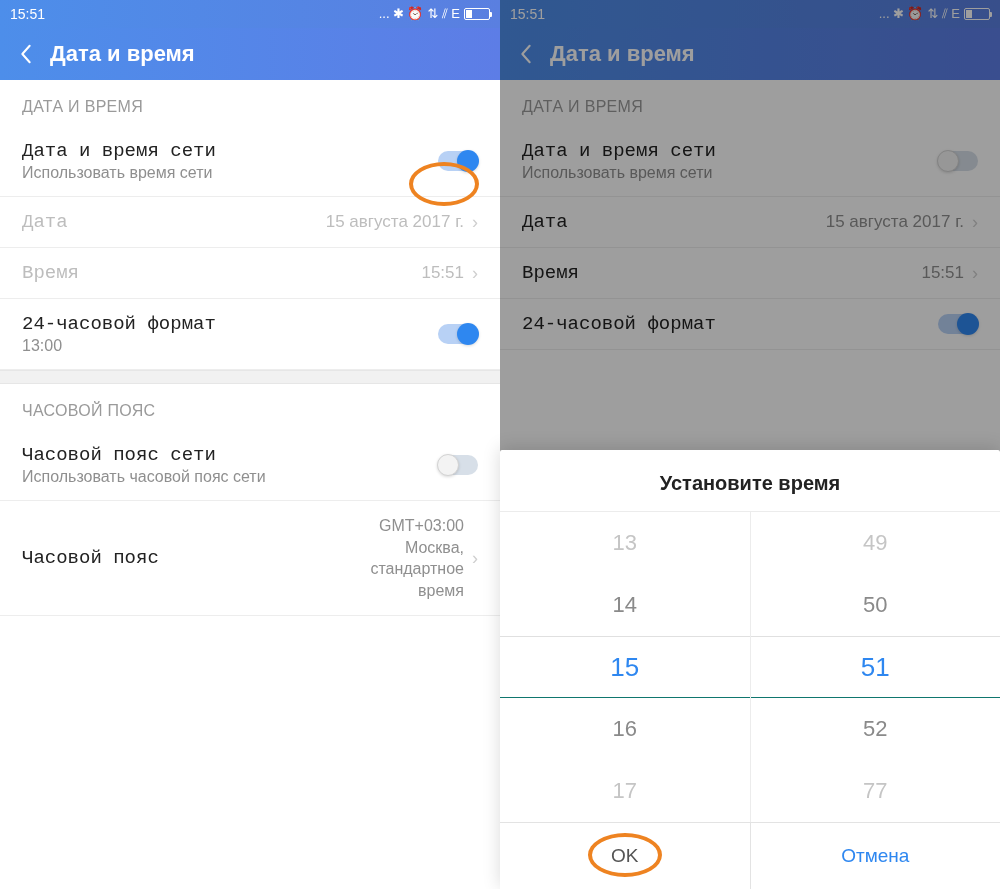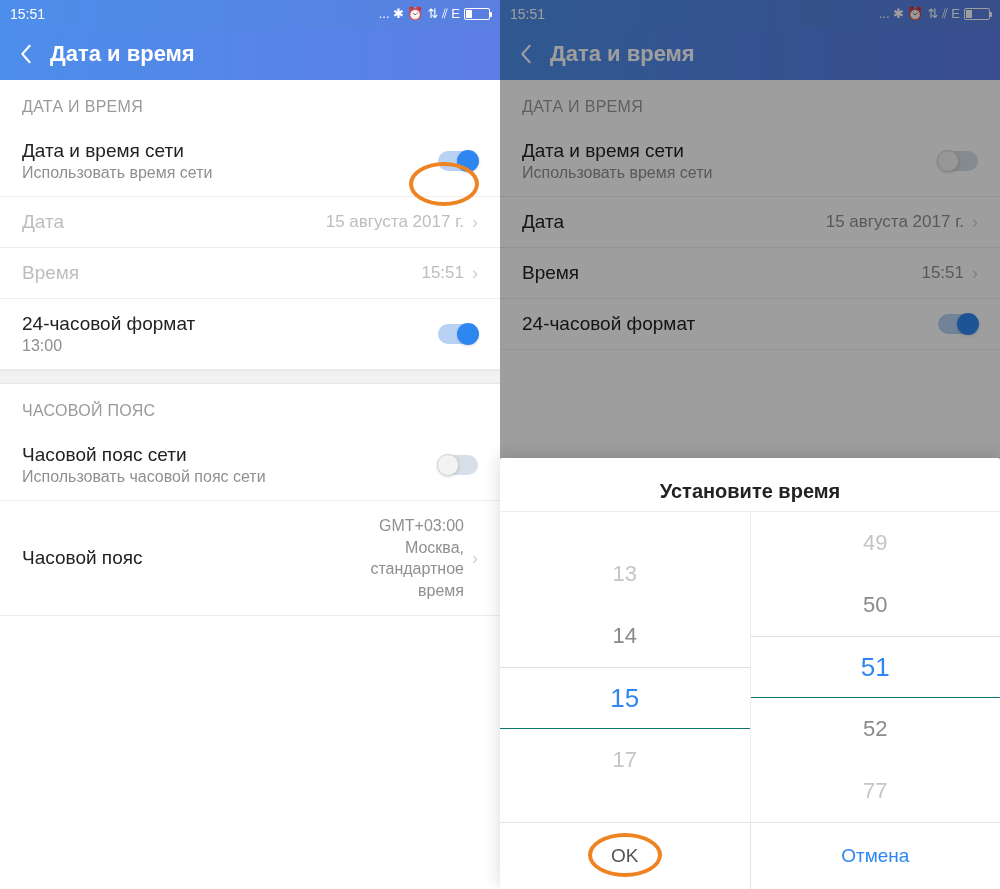--- a/index.html
+++ b/index.html
@@ -69,20 +69,21 @@
   display: flex;
   align-items: center;
   border-bottom: 1px solid #ededed;
 }
 .row-text {
   flex: 1;
 }
 .row-title {
   font-size: 19px;
   color: #222;
+  font-family: Liberation Mono, monospace;
 }
 .row-title.disabled { color: #bdbdbd; }
 .row-sub {
   font-size: 16px;
   color: #8f8f8f;
   margin-top: 2px;
 }
 .row-value {
   font-size: 17px;
   color: #bdbdbd;
@@ -149,21 +150,21 @@
 .modal {
   position: absolute;
   left: 0; right: 0; bottom: 0;
   background: #fff;
   border-top-left-radius: 2px;
   border-top-right-radius: 2px;
   box-shadow: 0 -2px 18px rgba(0,0,0,0.15);
 }
 .modal-title {
   text-align: center;
-  padding: 22px 0 8px;
+  padding: 22px 0 16px;
   font-size: 20px;
   font-weight: 600;
   color: #222;
   border-bottom: 1px solid #ececec;
 }
 .picker {
   display: flex;
   height: 310px;
   position: relative;
 }
@@ -372,20 +373,21 @@
     </div>
   </div>
 
   <div class="modal">
     <div class="modal-title">Установите время</div>
     <div class="picker">
       <div class="picker-col">
         <div class="picker-item">13</div>
         <div class="picker-item near">14</div>
         <div class="picker-item selected">15</div>
+        <div class="picker-item near">16</div>
         <div class="picker-item">17</div>
       </div>
       <div class="picker-col">
         <div class="picker-item">49</div>
         <div class="picker-item near">50</div>
         <div class="picker-item selected">51</div>
         <div class="picker-item near">52</div>
         <div class="picker-item">77</div>
       </div>
     </div>

